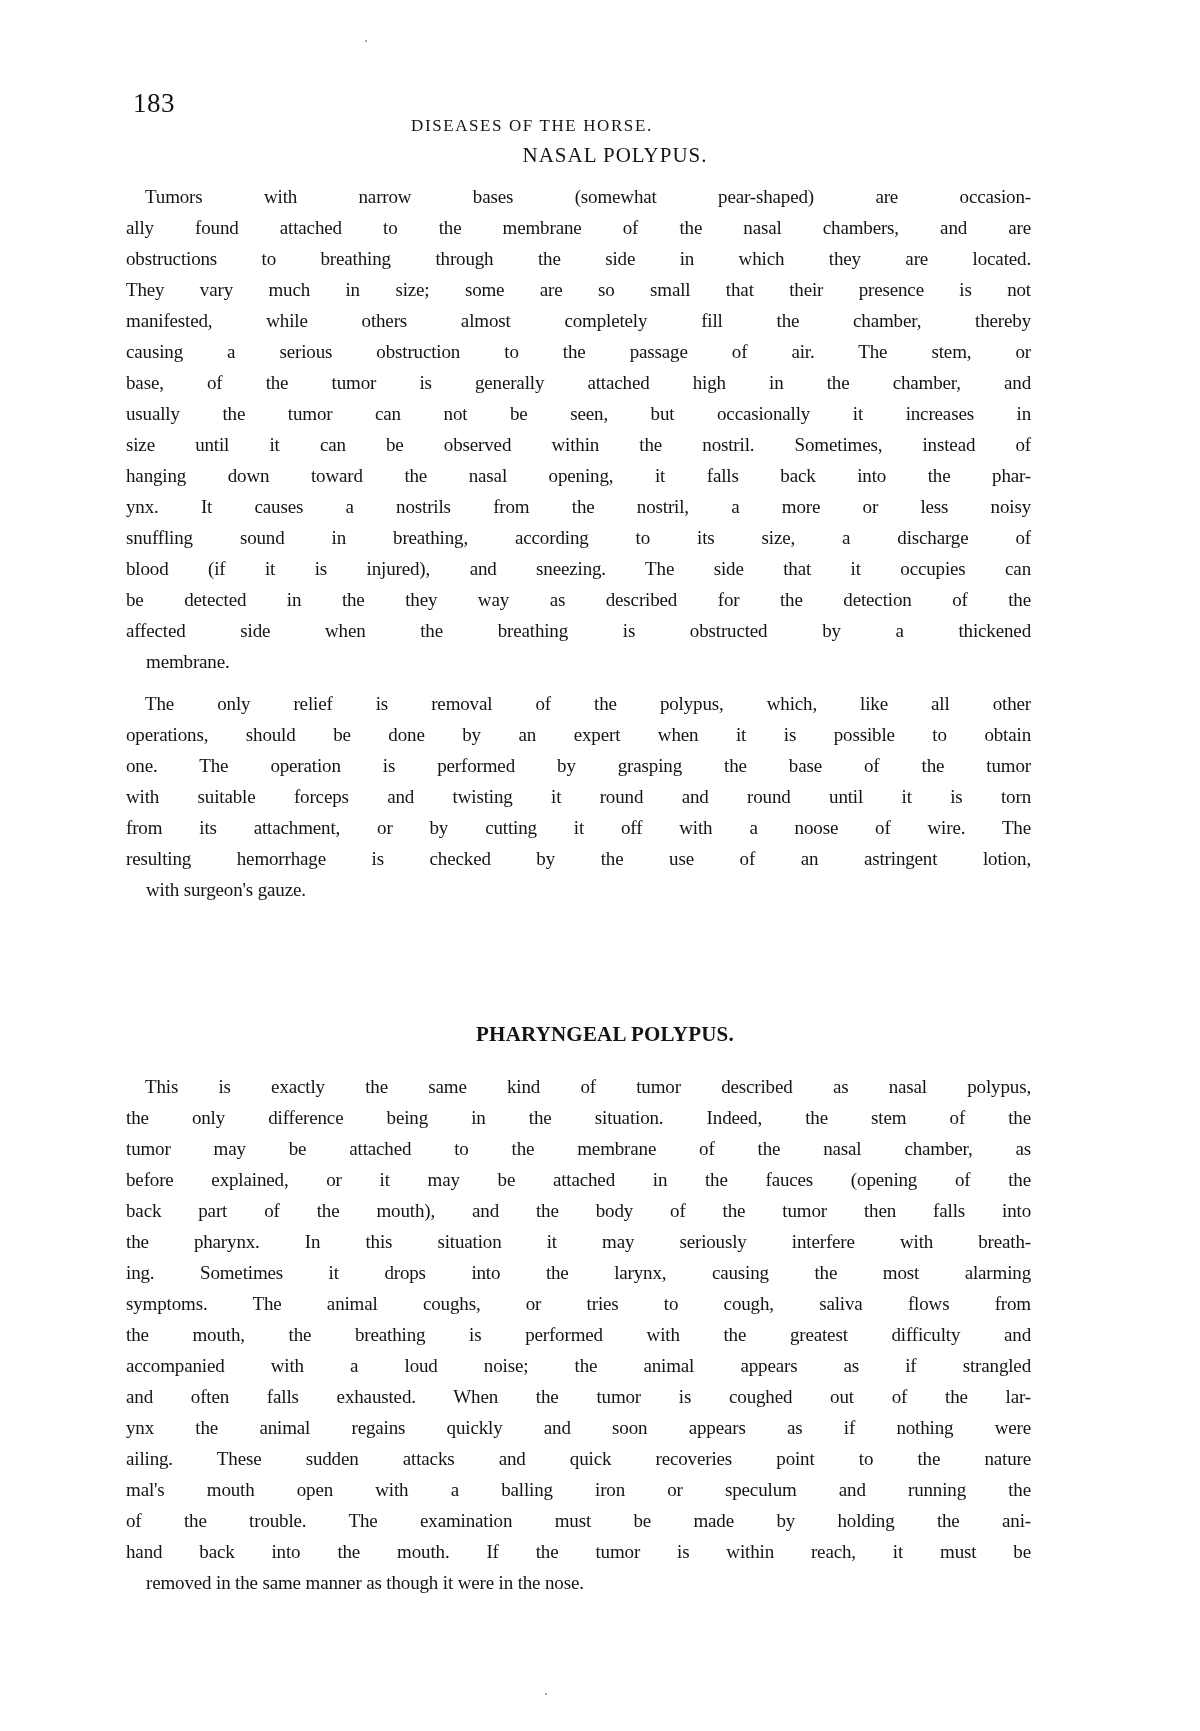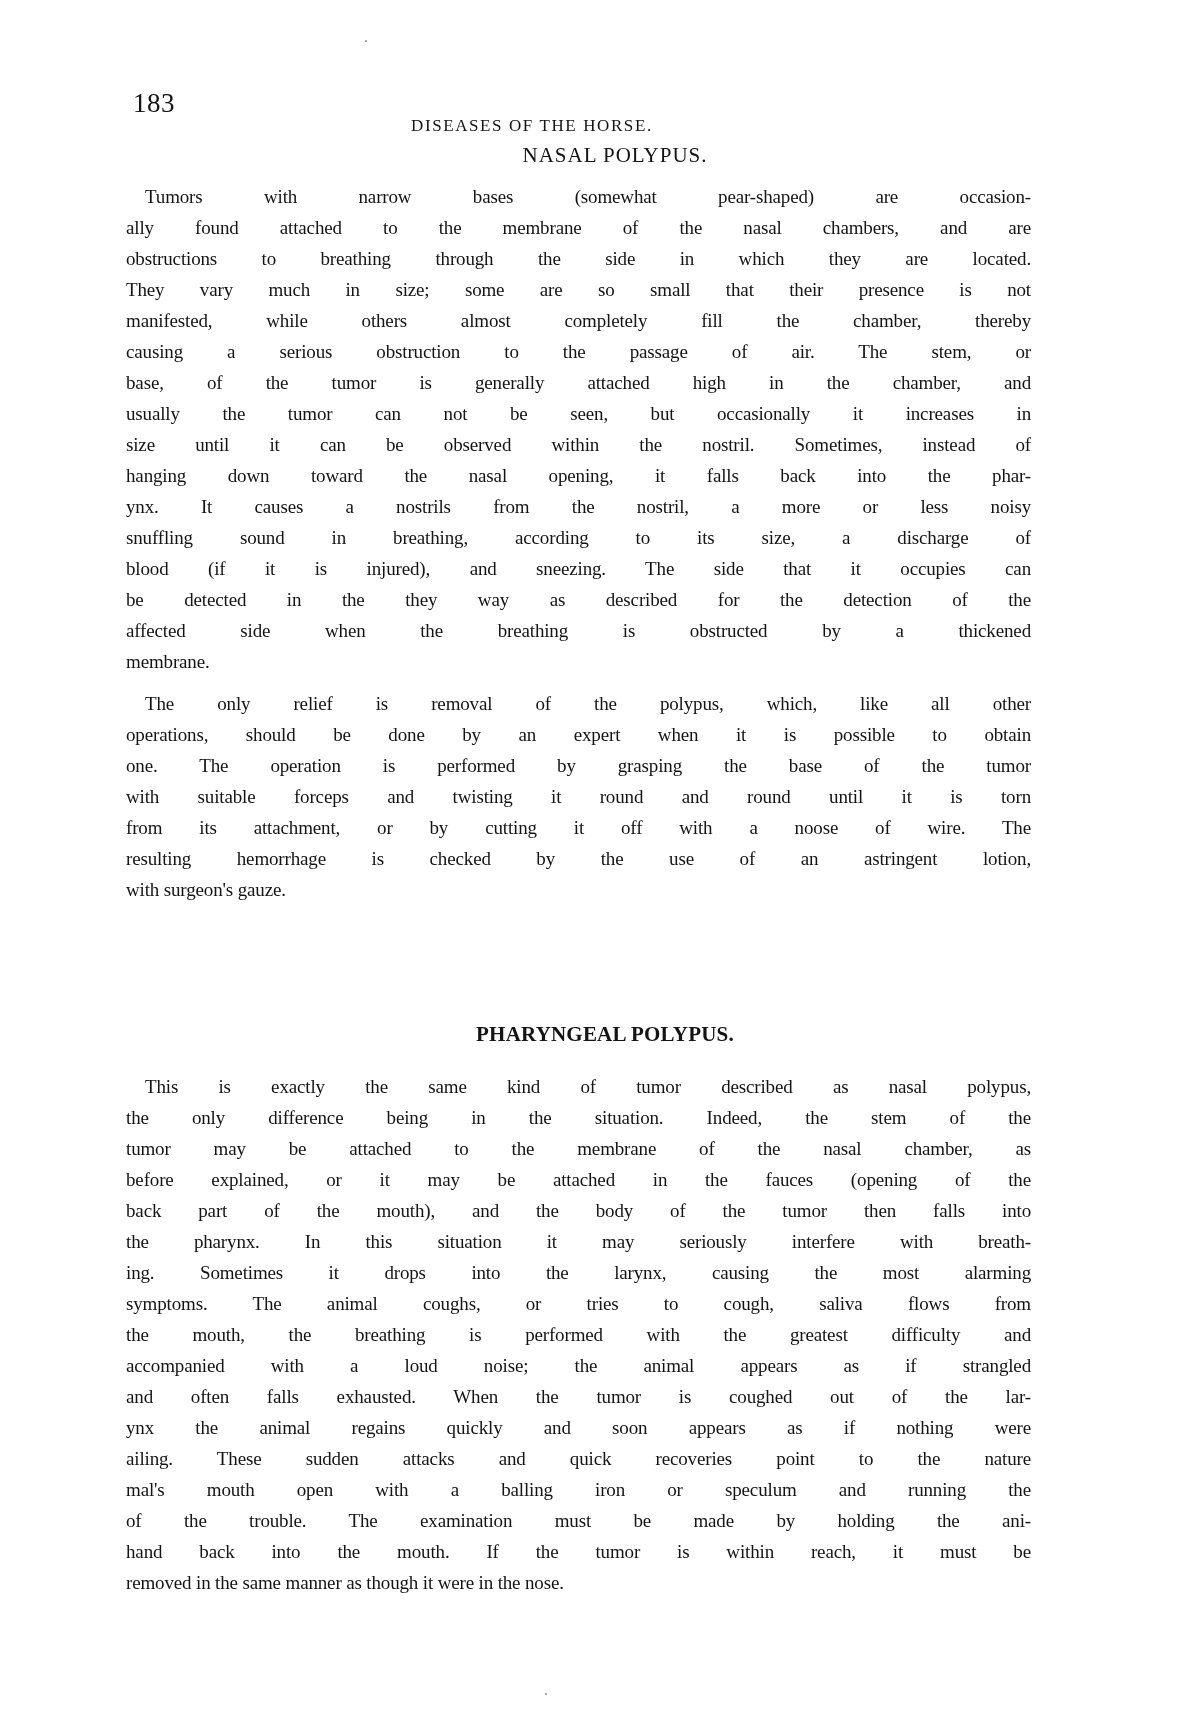--- a/index.html
+++ b/index.html
@@ -9,21 +9,21 @@
     .running-head { position: absolute; top: 88px; left: 133px; width: 900px; height: 34px; }
     .page-number { position: absolute; left: 0; top: 0; font-size: 27px; letter-spacing: 0.5px; }
     .running-title { position: absolute; left: 278px; top: 8px; font-size: 17px; letter-spacing: 1.6px; margin-top: 20px; }
     .heading { position: absolute; left: 0; width: 1200px; text-align: center; font-size: 21px; letter-spacing: 1px; }
     .heading.nasal { top: 143px; left: 15px; }
     .heading.pharyngeal { top: 1022px; left: 5px; font-weight: bold; letter-spacing: 0.2px; }
     .block { position: absolute; left: 126px; width: 905px; }
     .line { font-size: 19px; height: 31px; line-height: 31px; white-space: nowrap;
             text-align: justify; text-align-last: justify; letter-spacing: -0.15px; }
     .line.indent { padding-left: 19px; }
-    .line.last { text-align-last: left; }
+    .line.last { text-align-last: left; margin-left: 20px; }
     .block.b1 { top: 181px; }
     .block.b2 { top: 688px; }
     .block.b3 { top: 1071px; }
     .speck { position: absolute; width: 2px; height: 2px; background: #888; border-radius: 1px; }
   </style>
 </head>
 <body>
 
 <div class="page">
 

